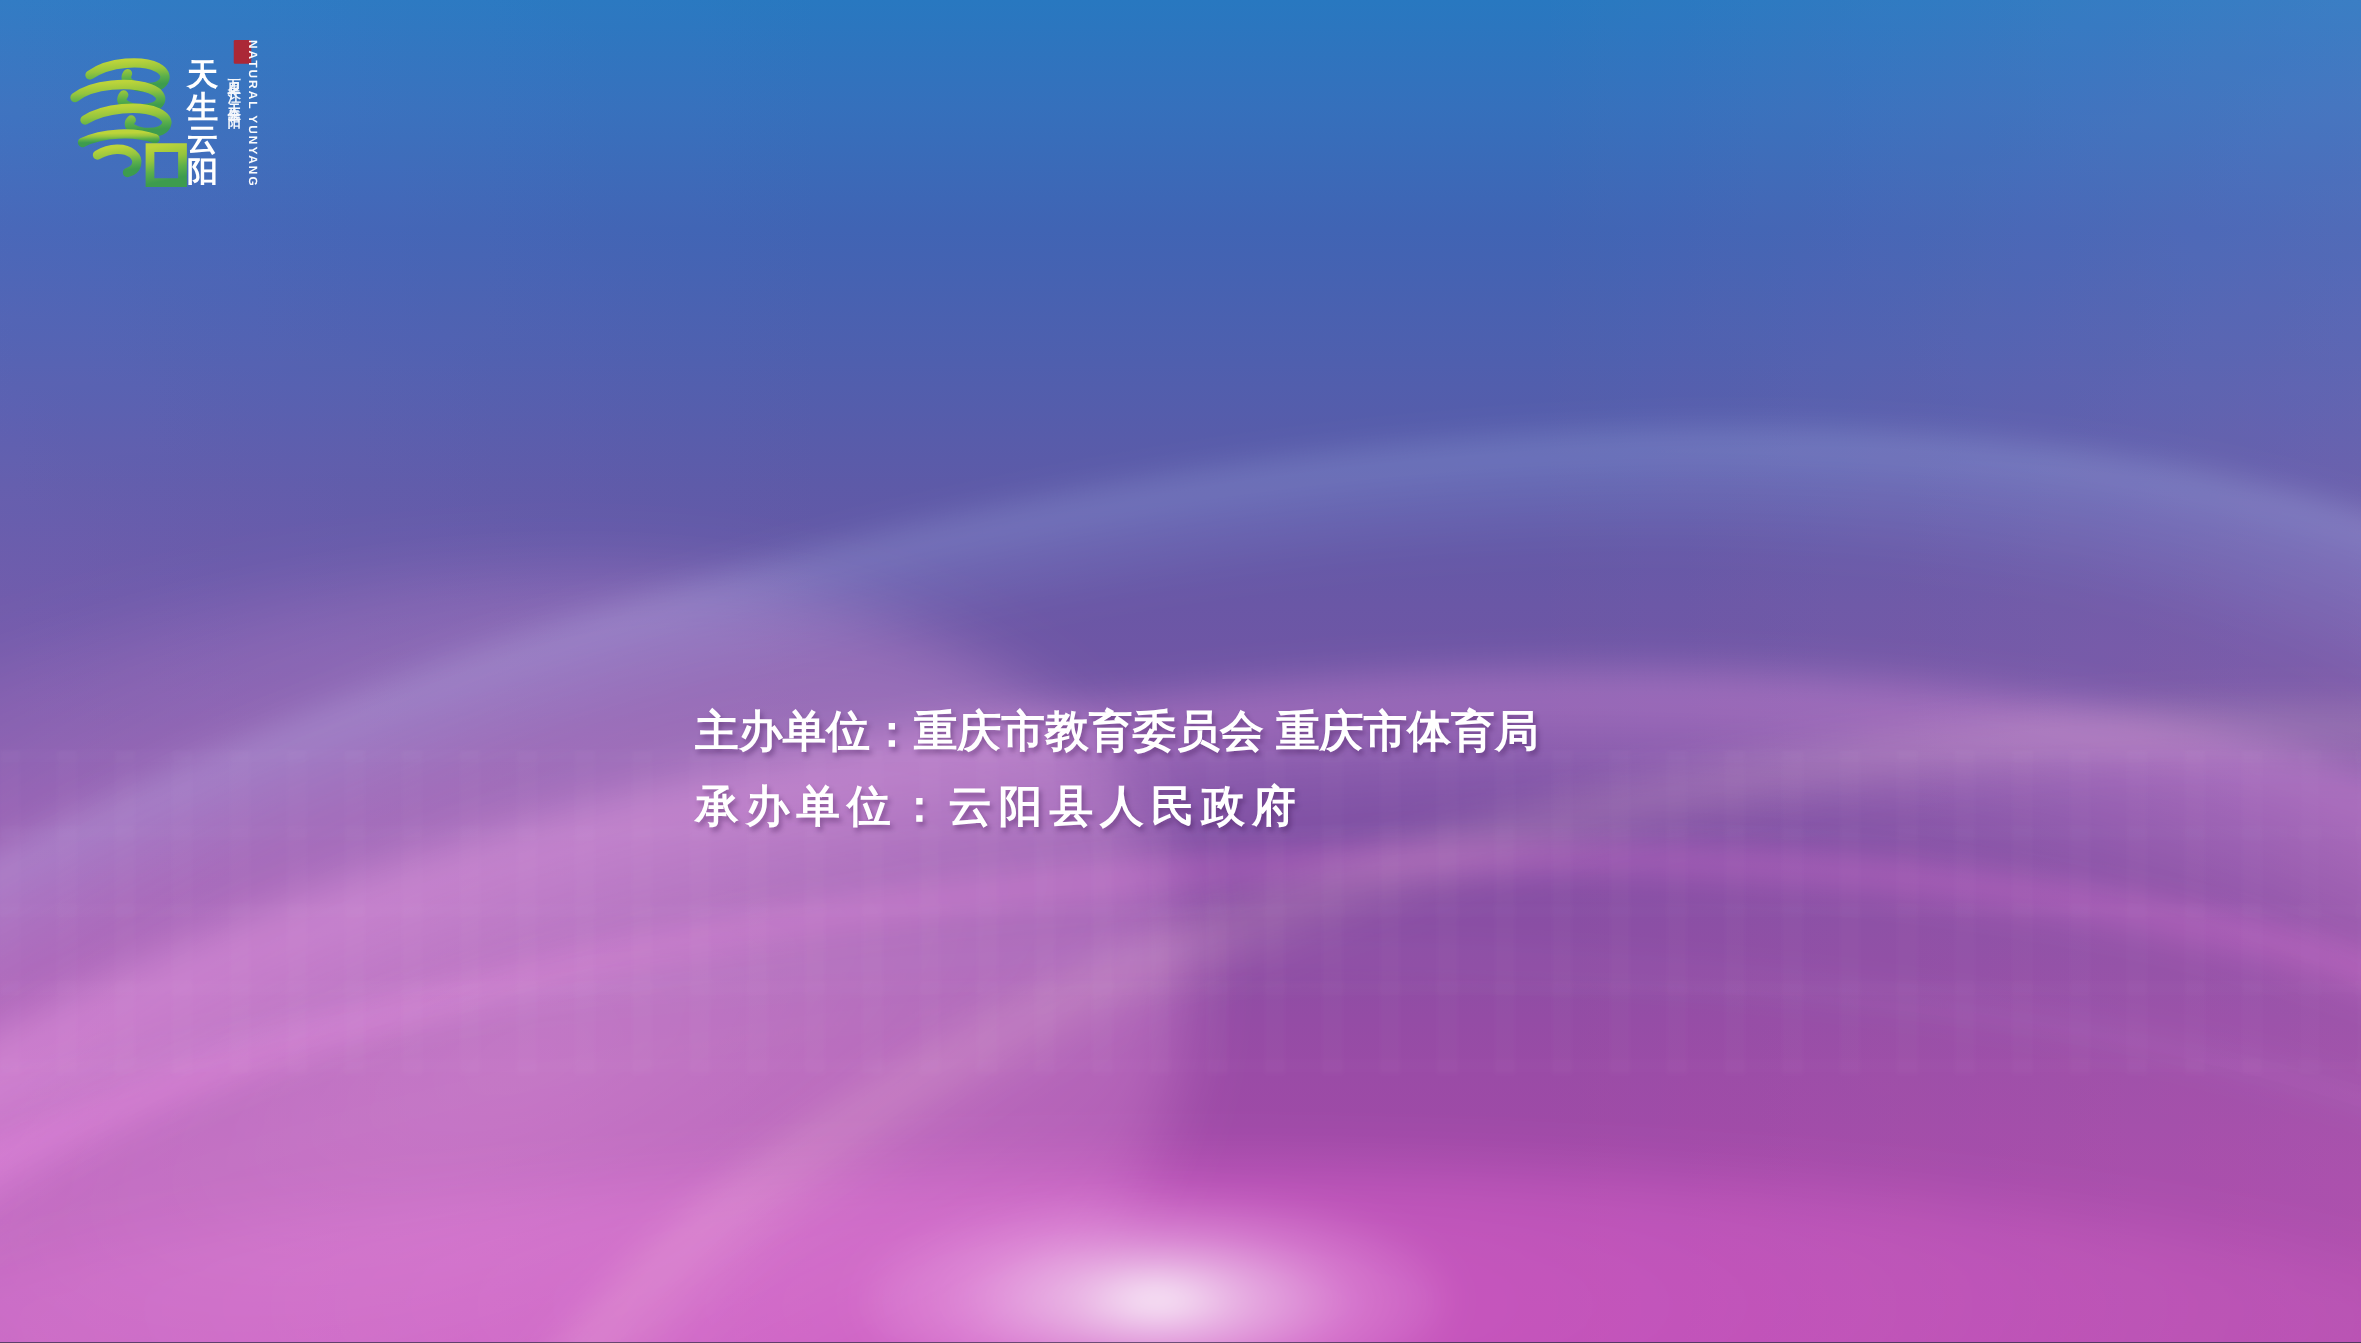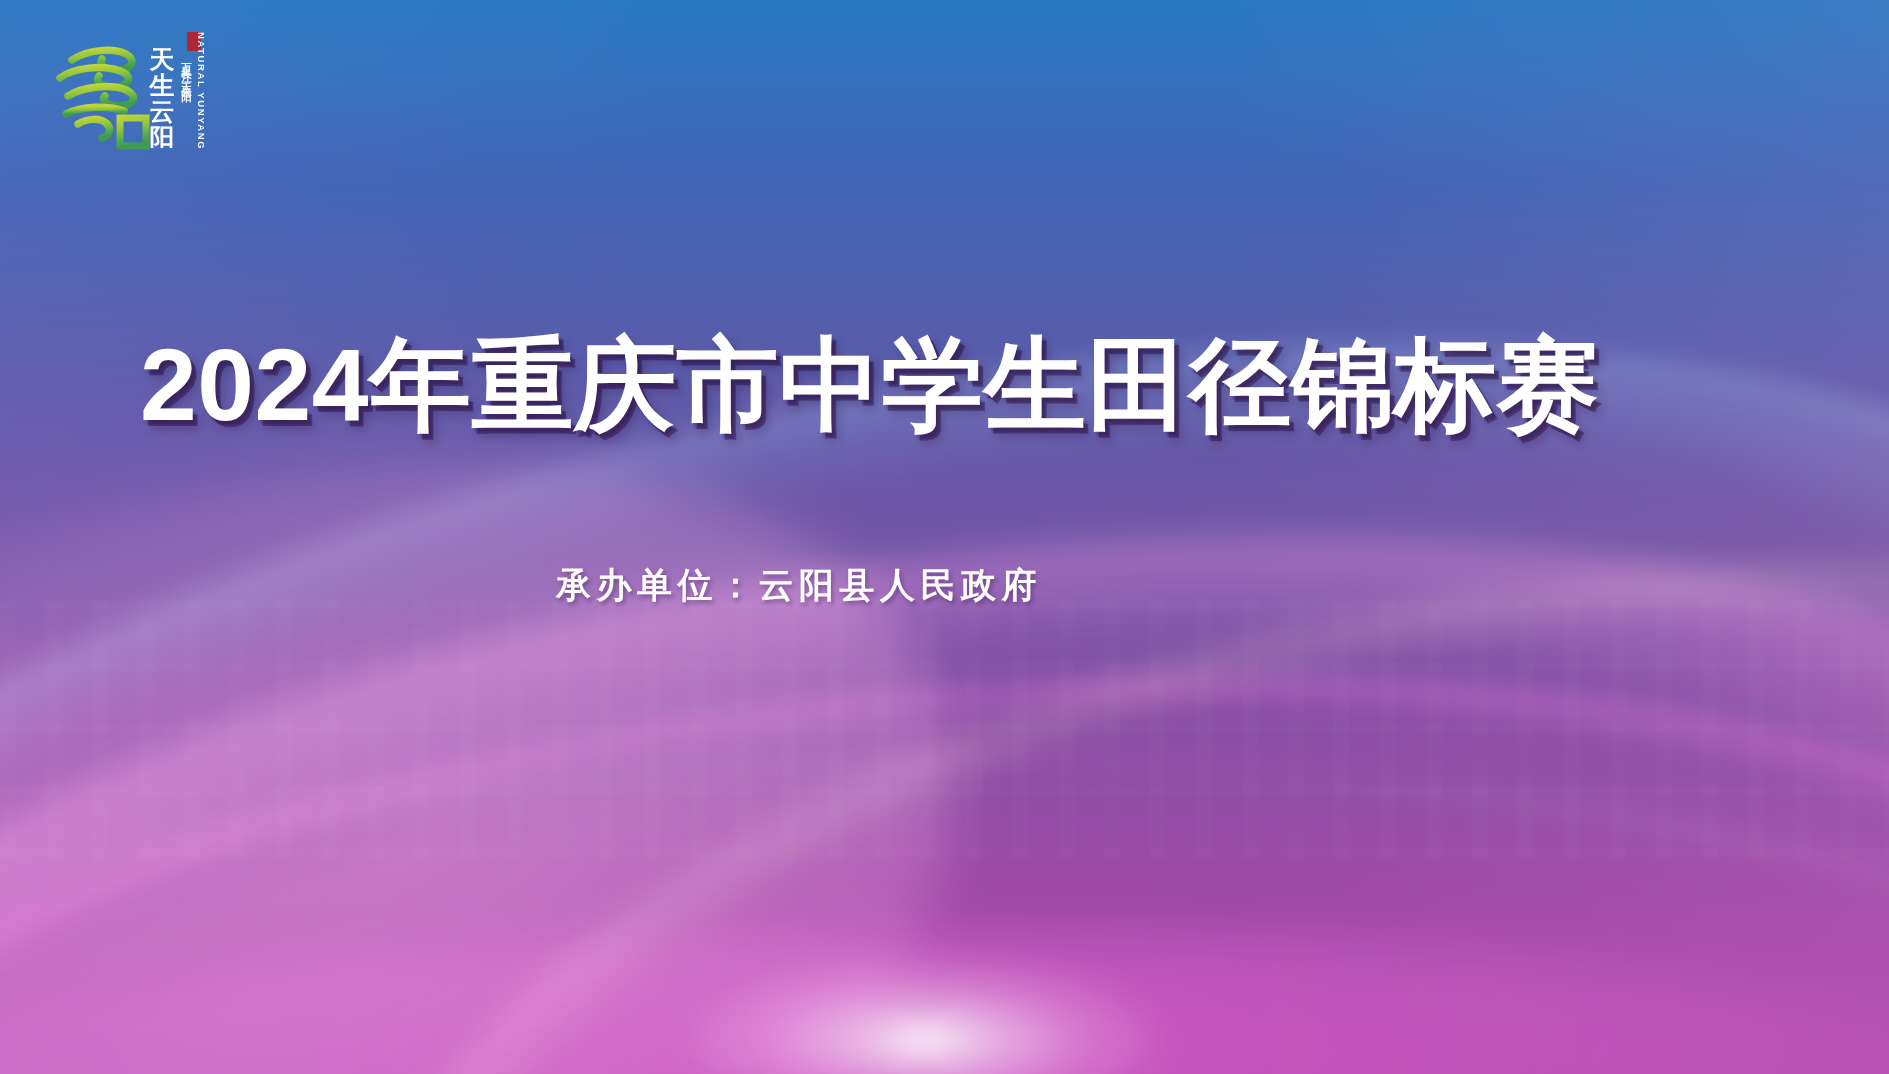--- a/index.html
+++ b/index.html
@@ -357,19 +357,19 @@
       <text x="28" y="102" font-family="'Liberation Serif','DejaVu Serif',serif" font-size="25" font-weight="700" fill="#ffffff" text-anchor="middle">阳</text>
     </svg>
 
     <div id="logo-seal"></div>
 
     <div class="logo-vert" id="logo-vert-en">NATURAL YUNYANG</div>
 
     <div class="logo-vert" id="logo-vert-cn">万里长江  天生云阳</div>
   </div>
 
-  <div id="main-title">2024年重庆市中学生田径锦标赛</div>
 
   <div id="subtitle-block">
+    <div class="subtitle-line" id="subtitle-line-1">主办单位：重庆市教育委员会  重庆市体育局</div>
     <div class="subtitle-line" id="subtitle-line-2">承办单位：云阳县人民政府</div>
   </div>
 
 </div>
 
 </body></html>

